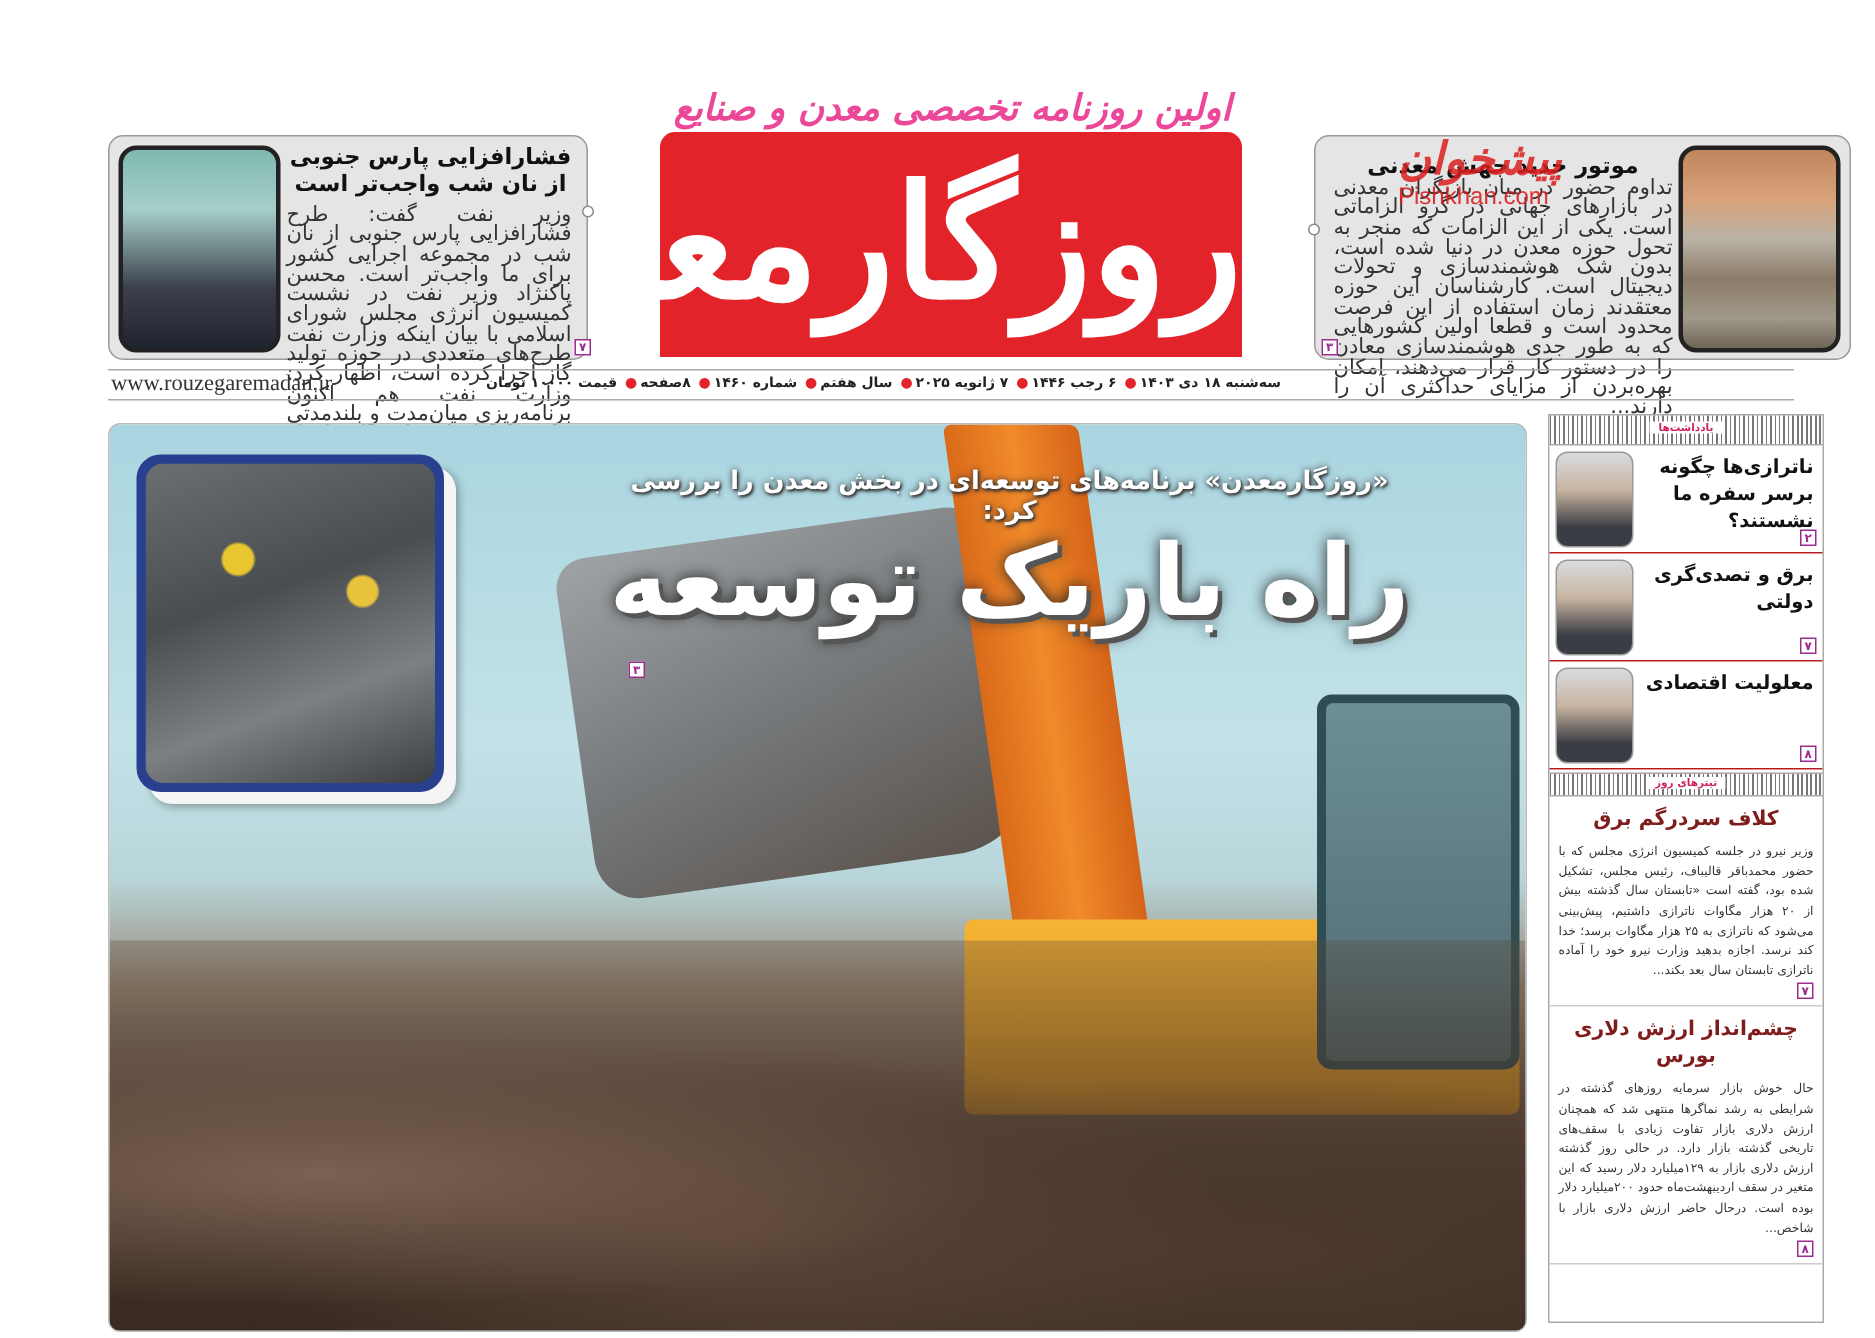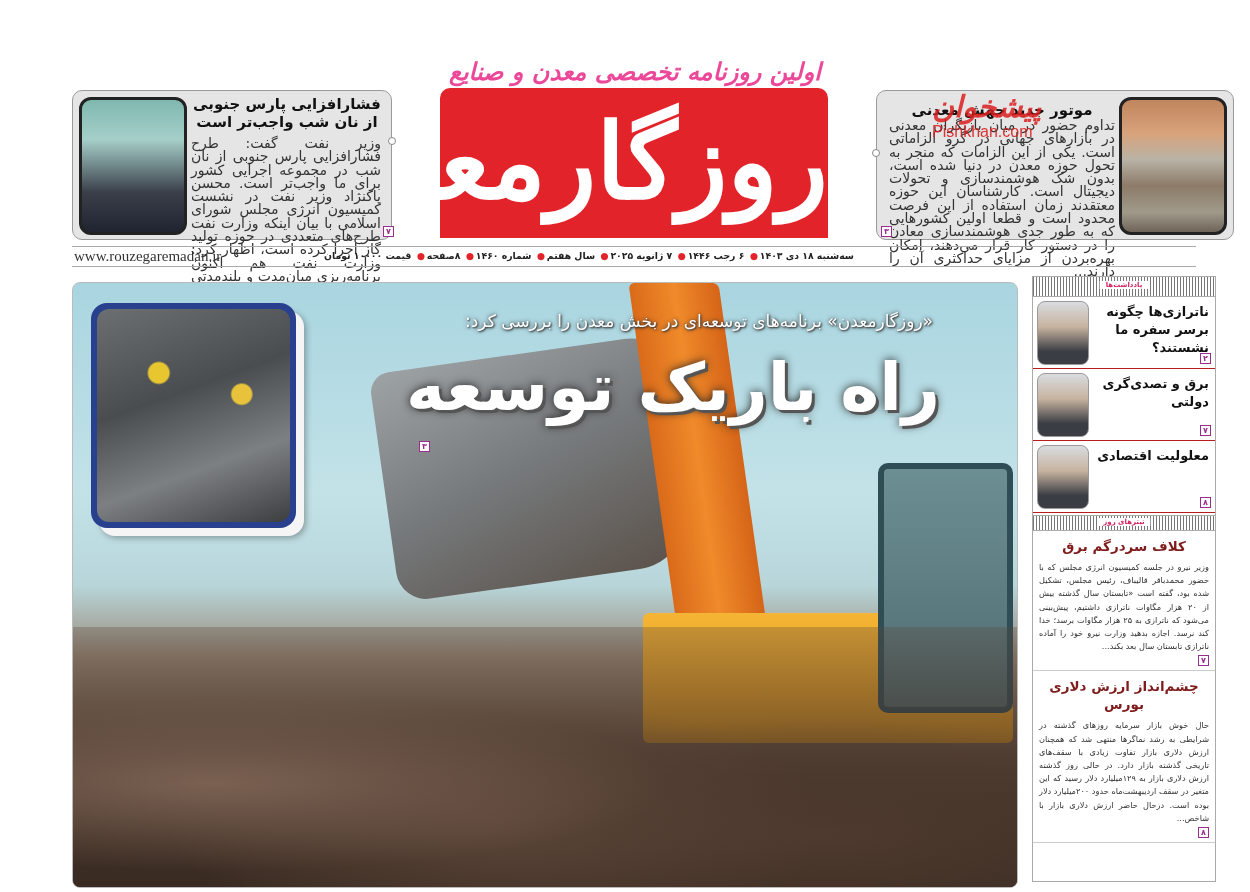--- a/index.html
+++ b/index.html
@@ -52,21 +52,21 @@
   .hero .bucket { position: absolute; left: 310px; top: 70px; width: 300px; height: 230px; background: linear-gradient(160deg,#9ea3a5 0%,#75787a 50%,#5a5048 100%); border-radius: 20px 40px 60px 30px; transform: rotate(-8deg); }
   .hero .body { position: absolute; left: 570px; top: 330px; width: 370px; height: 130px; background: linear-gradient(180deg,#f5b434,#e49a1e); border-radius: 6px; }
   .hero .cab { position: absolute; left: 805px; top: 180px; width: 135px; height: 250px; background: linear-gradient(180deg,#6c8f94,#4f6b70); border: 6px solid #2f4d55; border-radius: 10px; }
   .hero .rocks { position: absolute; left: 0; right: 0; bottom: 0; height: 260px;
     background: radial-gradient(ellipse at 15% 60%, #7a6152 0%, transparent 40%), radial-gradient(ellipse at 45% 75%, #5b4538 0%, transparent 45%), radial-gradient(ellipse at 80% 80%, #4e3a2e 0%, transparent 40%), linear-gradient(180deg, rgba(90,70,58,0.3) 0%, #3a2b22 100%); }
 
   .inset { position: absolute; left: 18px; top: 20px; width: 205px; height: 225px; background: #28408e; border-radius: 16px; padding: 6px; box-shadow: 8px 8px 0 #f5f5f5, 10px 10px 6px rgba(0,0,0,0.3); }
   .inset .inset-photo { width: 100%; height: 100%; border-radius: 12px;
     background: radial-gradient(circle at 32% 30%, #e8c630 0 5%, transparent 6%), radial-gradient(circle at 75% 40%, #e7c23a 0 5%, transparent 6%), linear-gradient(160deg,#6c6f72 0%,#4a4d50 40%,#7d8082 70%,#3c3e40 100%); }
 
-  .kicker { position: absolute; left: 340px; top: 28px; width: 520px; text-align: right; direction: rtl; font-size: 17px; font-weight: normal; color: #fff; text-shadow: 1px 1px 2px #333, 0 0 4px #333; }
+  .kicker { position: absolute; left: 340px; top: 28px; width: 520px; text-align: center; direction: rtl; font-size: 17px; font-weight: bold; color: #fff; text-shadow: 1px 1px 2px #333, 0 0 4px #333; }
   .headline { position: absolute; left: 330px; top: 60px; width: 540px; text-align: center; direction: rtl; font-size: 66px; font-weight: bold; color: #fff; text-shadow: 3px 3px 0 #555, 0 0 10px #222; line-height: 90px; }
   .hero .pg { position: absolute; left: 346px; top: 158px; }
 
   .col { position: absolute; left: 1032px; top: 276px; width: 184px; height: 606px; border: 1px solid #aaa; background: #fff; direction: rtl; }
   .col-head { height: 20px; border-bottom: 1px solid #aaa; position: relative; background: repeating-linear-gradient(90deg, #777 0 1px, transparent 1px 3px); }
   .col-head .lbl { position: absolute; left: 50%; top: 4px; transform: translateX(-50%); background: #fff; padding: 0 6px; font-size: 7px; color: #d1205e; font-weight: bold; }
   .op { position: relative; height: 72px; border-bottom: 1px solid #b91c1c; }
   .op .op-photo { position: absolute; left: 4px; top: 4px; width: 52px; height: 64px; border-radius: 8px; background: linear-gradient(180deg,#d9dcdf 0%,#c7b3a0 40%,#3a3d44 80%); border: 1px solid #999; }
   .op .op-title { position: absolute; right: 6px; left: 60px; top: 6px; font-size: 13px; font-weight: bold; line-height: 18px; text-align: right; color: #111; }
   .op .pg { position: absolute; right: 4px; bottom: 4px; }

